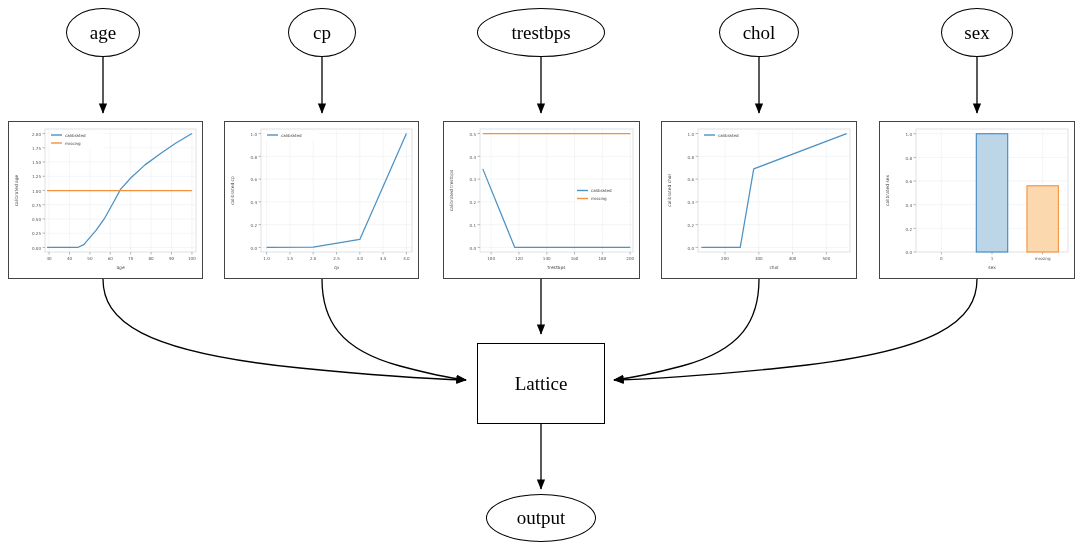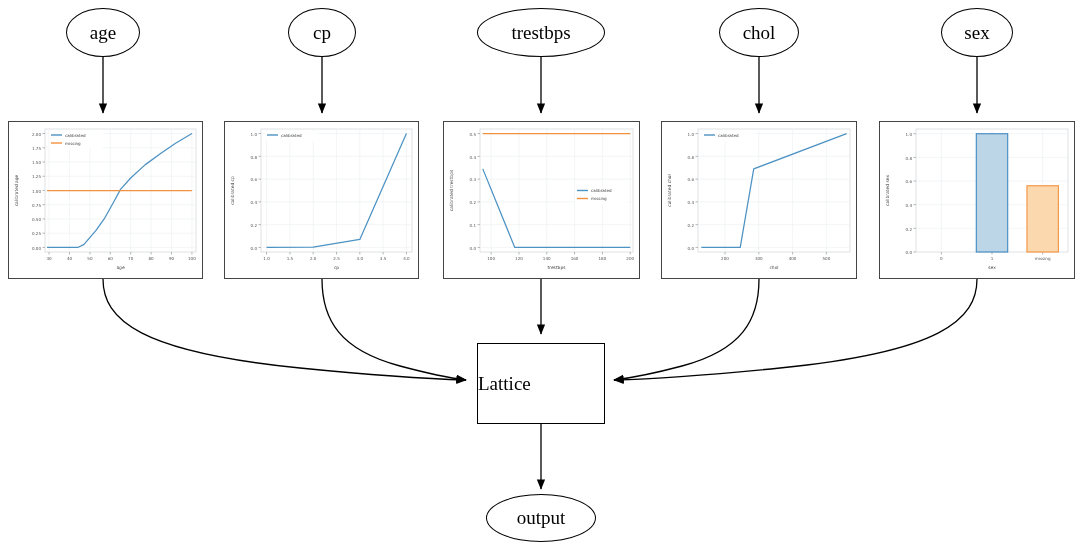--- a/index.html
+++ b/index.html
@@ -32,20 +32,21 @@
     font-size: 19px;
     color: #000;
     box-sizing: border-box;
   }
   .node-box {
     position: absolute;
     border: 1.3px solid #000;
     background: #fff;
     display: flex;
     align-items: center;
+    justify-content: center;
     font-family: "Liberation Serif", serif;
     font-size: 19px;
     color: #000;
     box-sizing: border-box;
   }
   .plot-panel {
     position: absolute;
     border: 1.3px solid #444;
     background: #ffffff;
     box-sizing: border-box;

